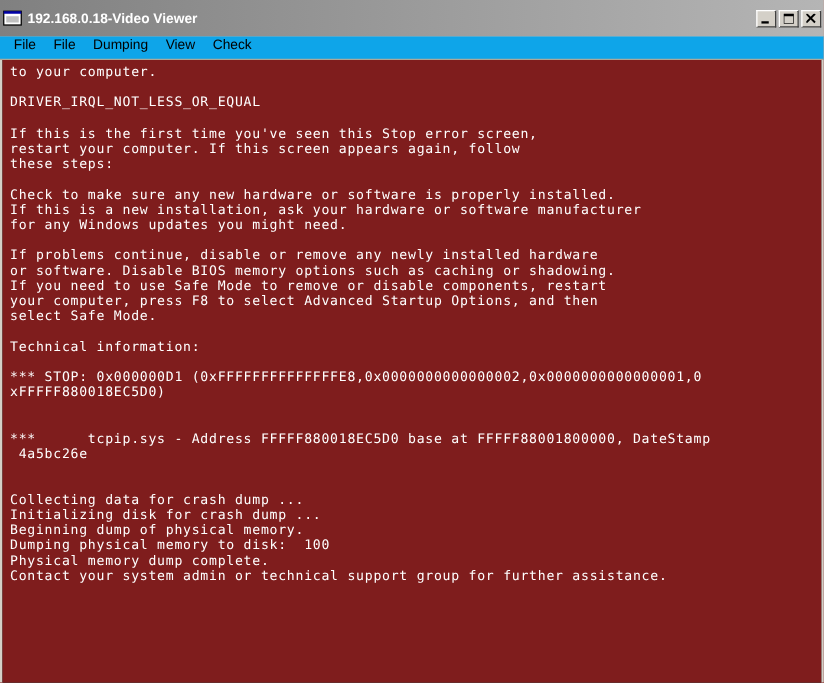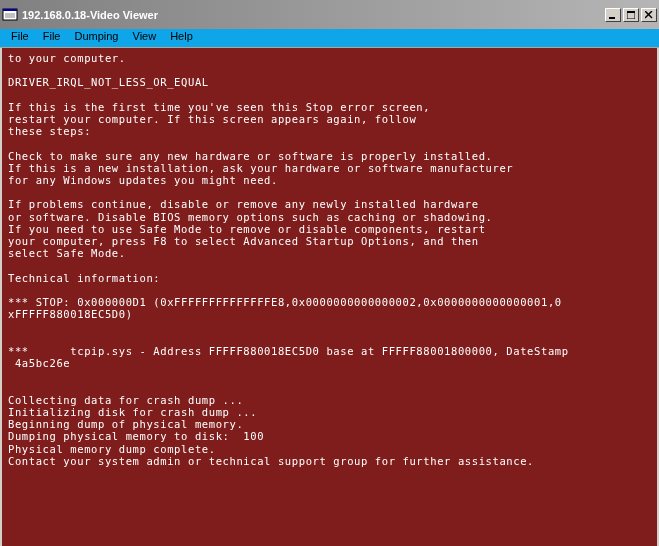--- a/index.html
+++ b/index.html
@@ -119,21 +119,21 @@
         </svg>
     </div>
   </div>
 </div>
 
 <div class="menubar">
   <div class="menu-item">File</div>
   <div class="menu-item">File</div>
   <div class="menu-item">Dumping</div>
   <div class="menu-item">View</div>
-  <div class="menu-item">Help</div>
+  <div class="menu-item">Check</div>
 </div>
 
 <div class="content-area">
   <div class="bsod"><span>to your computer.</span>
 
 <span>DRIVER_IRQL_NOT_LESS_OR_EQUAL</span>
 
 <span>If this is the first time you've seen this Stop error screen,</span>
 <span>restart your computer. If this screen appears again, follow</span>
 <span>these steps:</span>

